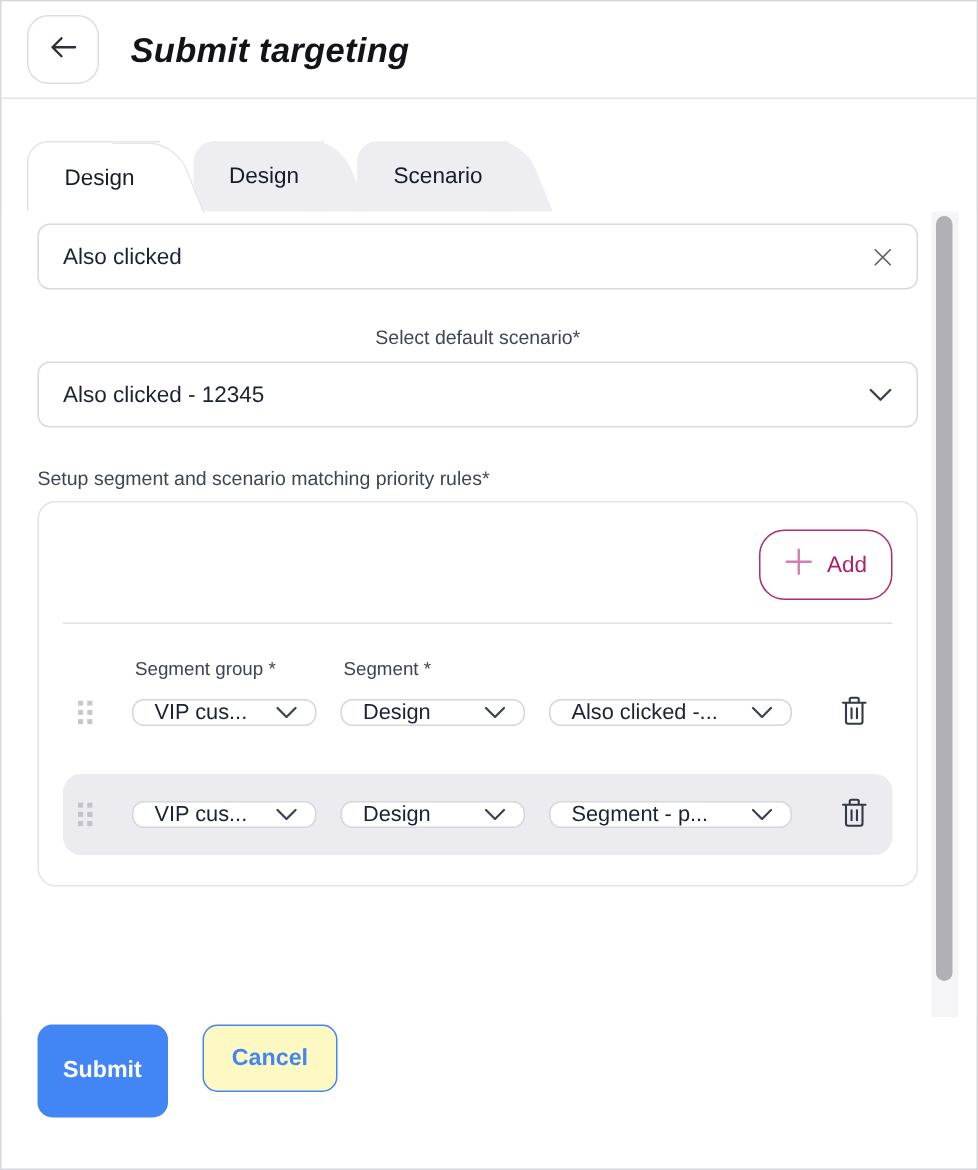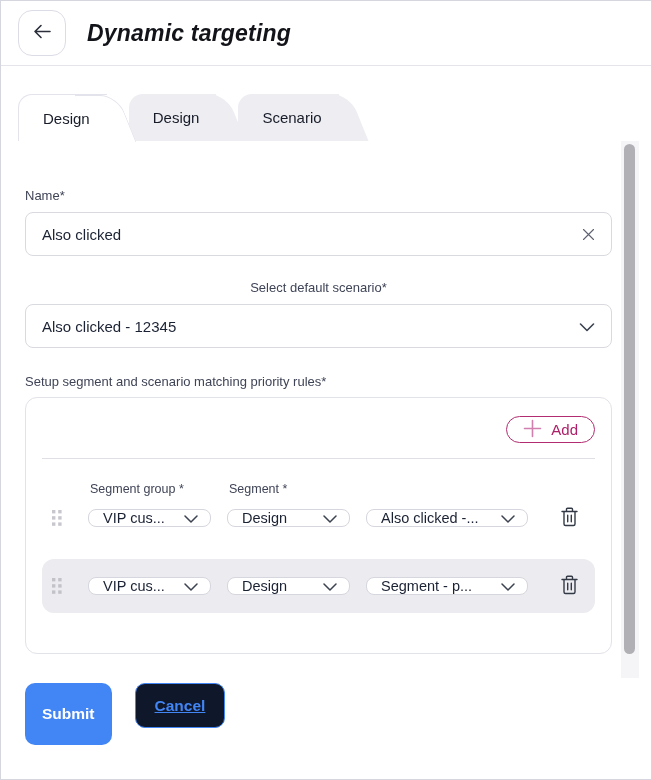--- a/index.html
+++ b/index.html
@@ -91,21 +91,21 @@
 
   
   .panel {
     margin-top: 7px; height: 257px;
     border: 1px solid #e2e2e9; border-radius: 12px;
     background: #fff;
     padding: 18px 16px 0;
   }
   .add-row { display: flex; justify-content: flex-end; }
   .add-btn {
-    height: 27px; padding: 0 16px;
+    height: 47px; padding: 0 16px;
     border: 1.5px solid #b12c70; border-radius: 17px;
     background: #fff; color: #ad2168;
     font-size: 15px; font-family: inherit;
     display: flex; align-items: center; gap: 9px;
     cursor: pointer;
   }
   .panel-divider { margin-top: 15px; border: none; border-top: 1px solid #dfdfe5; }
 
   .rule-grid {
     display: grid;
@@ -153,58 +153,56 @@
   .footer { position: absolute; left: 24px; bottom: 34px; display: flex; gap: 23px; }
   .submit-btn {
     height: 62px; padding: 0 17px;
     background: #4285f4; color: #fff;
     border: none; border-radius: 10px;
     font-size: 15.5px; font-weight: bold; font-family: inherit;
     cursor: pointer;
   }
   .cancel-btn {
     height: 45px; padding: 0 19px;
-    background: #0f172a; color: #4285f4;
+    background: #fef9c3; color: #4285f4;
     border: 1px solid #4285f4; border-radius: 10px;
     font-size: 15.5px; font-weight: bold; font-family: inherit;
     cursor: pointer;
-    text-decoration: underline;
   }
 </style>
 </head>
 <body>
 
 <div class="window">
 
   <div class="header">
     <button class="back-btn">
       <span>
         <svg width="19" height="15" viewBox="0 0 19 15" aria-hidden="true">
           <path d="M8 1.5 L2 7.5 L8 13.5 M2 7.5 H17" stroke="#2a2f3a" stroke-width="1.6" fill="none" stroke-linecap="round" stroke-linejoin="round"></path>
         </svg>
       </span>
     </button>
-    <div class="page-title">Dynamic targeting</div>
+    <div class="page-title">Submit targeting</div>
   </div>
 
   <div class="tabs">
     <div class="tab active">
       <span>Design</span>
     </div>
     <div class="tab">
       <span>Design</span>
     </div>
     <div class="tab">
       <span>Scenario</span>
     </div>
   </div>
 
   <div class="content">
 
-    <div class="field-label lbl-name">Name*</div>
     <div class="text-input">
       <span>Also clicked</span>
       <span class="icon-btn">
         <svg width="13" height="13" viewBox="0 0 13 13" aria-hidden="true">
           <path d="M1.5 1.5 L11.5 11.5 M11.5 1.5 L1.5 11.5" stroke="#5c6070" stroke-width="1.1" stroke-linecap="round"></path>
         </svg>
       </span>
     </div>
 
     <div class="field-label lbl-scenario">Select default scenario*</div>

